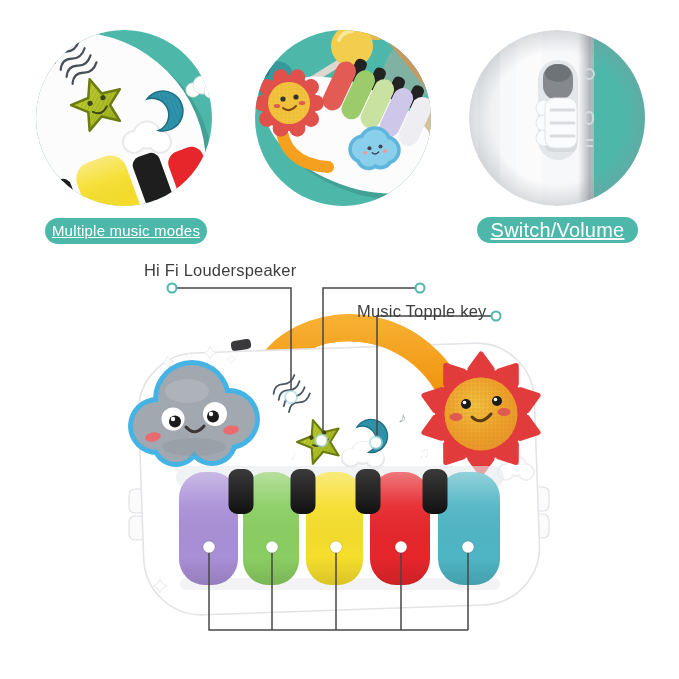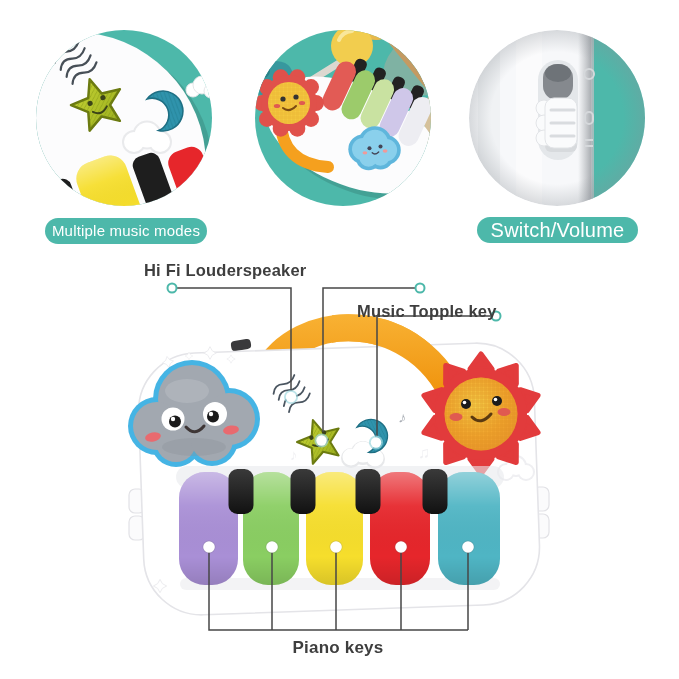--- a/index.html
+++ b/index.html
@@ -1,22 +1,22 @@
 <!DOCTYPE html>
 <html><head>
 <meta charset="utf-8">
 <style>
   html,body{margin:0;padding:0;}
   body{width:679px;height:679px;background:#fff;overflow:hidden;position:relative;
        font-family:"Liberation Sans",sans-serif;}
   #stage{position:absolute;left:0;top:0;width:679px;height:679px;}
   svg{position:absolute;left:0;top:0;}
   .pill{position:absolute;height:26px;border-radius:13px;background:#4DB8AA;color:#fff;
-        text-align:center;line-height:26.5px;font-size:15px;letter-spacing:.2px;}
-  .lbl{position:absolute;font-size:16.5px;color:#3E3E3E;letter-spacing:.2px;white-space:nowrap;font-weight:bold;}
+        text-align:center;line-height:26.5px;font-size:15px;letter-spacing:.2px;text-decoration:underline;}
+  .lbl{position:absolute;font-size:16.5px;color:#3E3E3E;letter-spacing:.2px;white-space:nowrap;}
 </style>
 </head>
 <body>
 
 <div id="stage">
 <svg width="679" height="679" viewBox="0 0 679 679">
 <defs>
   <clipPath id="c1">
           <circle cx="124" cy="118" r="88"></circle>
         </clipPath>
@@ -391,14 +391,13 @@
           <circle cx="468" cy="547" r="5.8" fill="#fff"></circle>
   </g>
 </g>
 </svg>
 
 <div class="pill" style="left:45px;top:218px;width:162px">Multiple music modes</div>
 <div class="pill" style="left:477px;top:217px;width:161px;font-size:20px">Switch/Volume control</div>
 
 <div class="lbl" style="left:144px;top:261px">Hi Fi Louderspeaker</div>
 <div class="lbl" style="left:357px;top:302px">Music Topple key</div>
-<div class="lbl" style="left:238px;top:638px;width:200px;text-align:center;font-size:17px">Piano keys</div>
 </div>
 
 </body></html>

